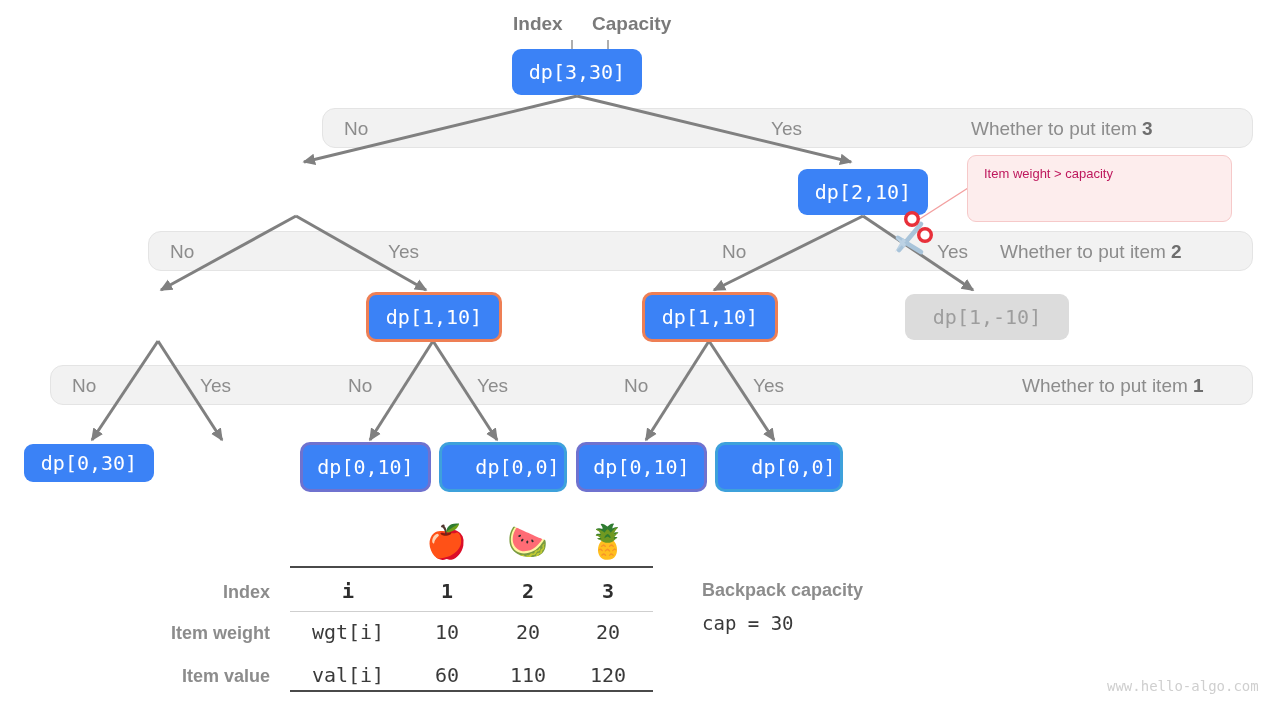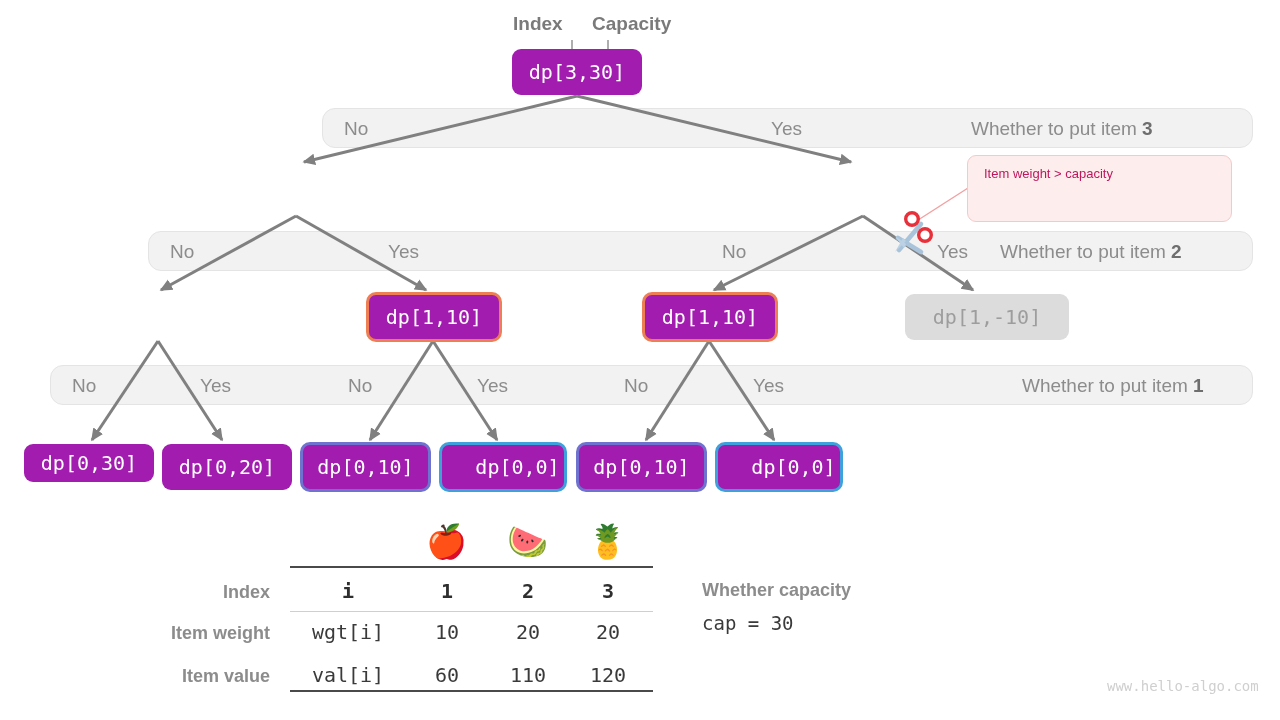--- a/index.html
+++ b/index.html
@@ -6,21 +6,21 @@
   body{width:1280px;height:720px;overflow:hidden;font-family:"Liberation Sans",sans-serif;}
   #stage{position:relative;width:1280px;height:720px;background:#fff;}
 
   
   .band{position:absolute;background:#f2f2f2;border:1px solid #e4e4e4;border-radius:13px;box-sizing:border-box;}
   .band-label{position:absolute;color:#8c8c8c;font-size:19px;line-height:1;white-space:nowrap;}
   .band-label b{color:#6e6e6e;font-weight:bold;}
   .yn{position:absolute;color:#8c8c8c;font-size:19px;line-height:1;white-space:nowrap;}
 
   
-  .node{position:absolute;box-sizing:border-box;background:#a21caf;border-radius:9px;
+  .node{position:absolute;box-sizing:border-box;background:#3b82f6;border-radius:9px;
         display:flex;align-items:center;justify-content:center;
         font-family:"DejaVu Sans Mono",monospace;font-size:20px;color:#ffffff;
         letter-spacing:0px;white-space:nowrap;}
   .node.brd{border:3px solid transparent;border-radius:10px;}
   .node.orange{border-color:#ee7f55;}
   .node.purple{border-color:#6f72cf;}
   .node.cyan{border-color:#3ea1db;padding-left:29px;}
   .node.dead{background:#dcdcdc;color:#9d9d9d;}
 
   
@@ -110,27 +110,27 @@
       <line x1="572" y1="40" x2="572" y2="52"></line>
       <line x1="608" y1="40" x2="608" y2="52"></line>
     </g>
   </svg>
 
   <div class="cap" style="left:513px;top:13px;">Index</div>
   <div class="cap" style="left:592px;top:13px;">Capacity</div>
 
   <div class="node" style="left:512px;top:49px;width:130px;height:46px;">dp[3,30]</div>
 
+  <div class="node" style="left:798px;top:169px;width:130px;height:46px;">dp[2,10]</div>
 
   <div class="node brd orange" style="left:366px;top:292px;width:136px;height:50px;">dp[1,10]</div>
   <div class="node brd orange" style="left:642px;top:292px;width:136px;height:50px;">dp[1,10]</div>
   <div class="node dead" style="left:905px;top:294px;width:164px;height:46px;">dp[1,-10]</div>
 
   <div class="node" style="left:24px;top:444px;width:130px;height:38px;">dp[0,30]</div>
-  <div class="node" style="left:162px;top:444px;width:130px;height:46px;">dp[0,20]</div>
   <div class="node brd purple" style="left:300px;top:442px;width:131px;height:50px;">dp[0,10]</div>
   <div class="node brd cyan" style="left:439px;top:442px;width:128px;height:50px;">dp[0,0]</div>
   <div class="node brd purple" style="left:576px;top:442px;width:131px;height:50px;">dp[0,10]</div>
   <div class="node brd cyan" style="left:715px;top:442px;width:128px;height:50px;">dp[0,0]</div>
 
   <svg class="lay">
     <line x1="915" y1="222" x2="968" y2="188" stroke="#f3a0a0" stroke-width="1.4"></line>
   </svg>
 
   <div class="prune" style="left:967px;top:155px;width:265px;height:67px;">
@@ -172,19 +172,19 @@
   <div class="cell" style="left:409px;top:620px;width:76px;">10</div>
   <div class="cell" style="left:490px;top:620px;width:76px;">20</div>
   <div class="cell" style="left:570px;top:620px;width:76px;">20</div>
 
   <div class="cell" style="left:300px;top:663px;width:96px;">val[i]</div>
   <div class="cell" style="left:409px;top:663px;width:76px;">60</div>
   <div class="cell" style="left:490px;top:663px;width:76px;">110</div>
   <div class="cell" style="left:570px;top:663px;width:76px;">120</div>
 
   <div class="capnote" style="left:702px;top:580px;">
-    <div class="t">Whether capacity</div>
+    <div class="t">Backpack capacity</div>
     <div class="v" style="margin-top:11px;">cap = 30</div>
   </div>
 
   <div class="wmark" style="left:1107px;top:678px;">www.hello-algo.com</div>
 
 </div>
 
 </body></html>

